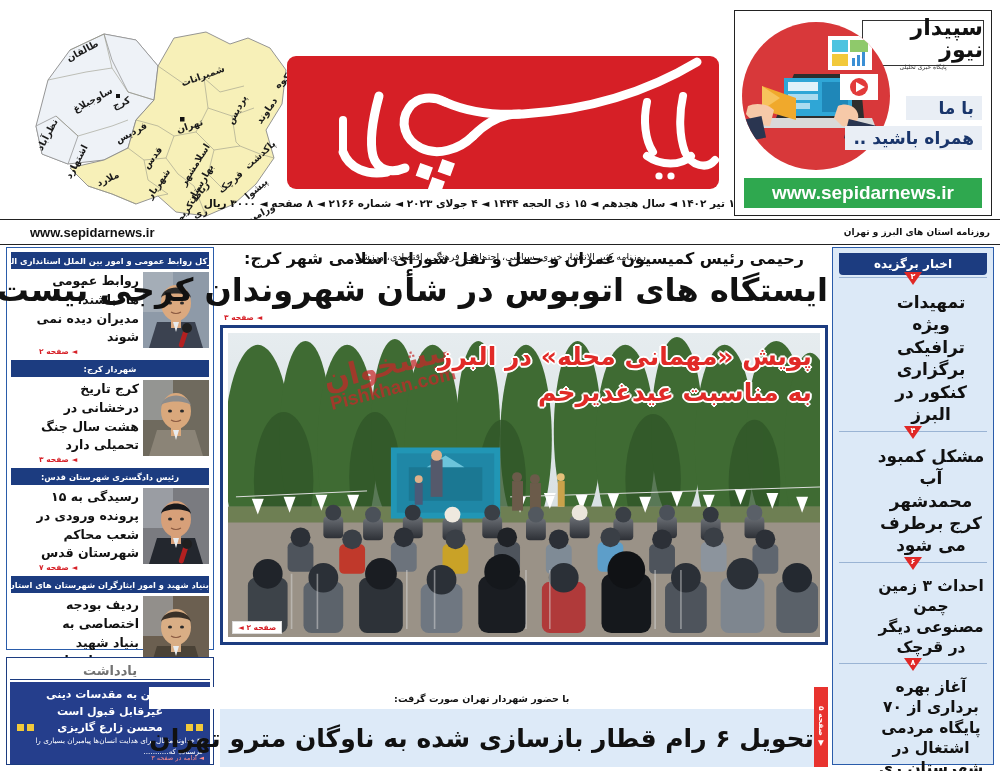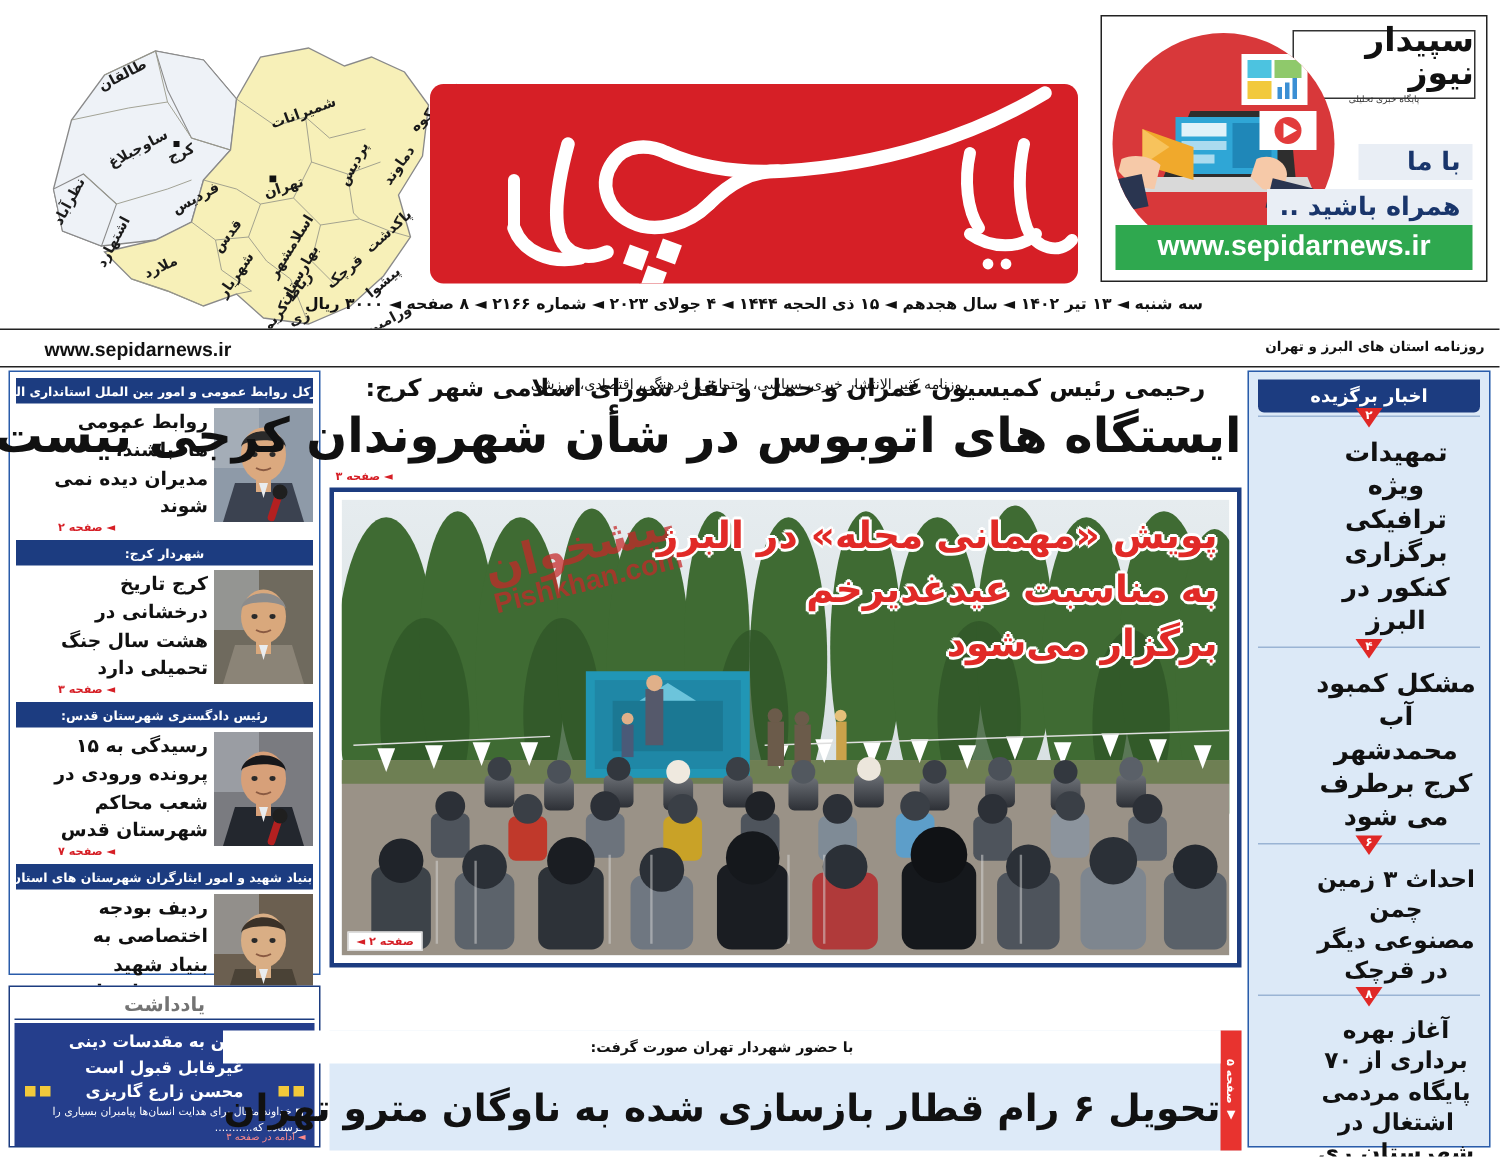--- a/index.html
+++ b/index.html
@@ -34,21 +34,21 @@
   
   .datestrip {
     position: absolute; left: 287px; top: 192px; width: 432px; height: 22px;
     display: flex; align-items: center; justify-content: center;
     font-size: 10.5px; font-weight: 700; color: #111; white-space: nowrap;
     gap: 3px; direction: rtl;
   }
 
   
   .adbox {
-    position: absolute; right: 8px; top: 10px; width: 258px; height: 178px;
+    position: absolute; right: 8px; top: 10px; width: 258px; height: 206px;
     border: 1.3px solid #222; background: #fff; padding: 5px;
   }
   .ad-inner { position: relative; width: 100%; height: 100%; }
   .ad-logo {
     position: absolute; right: 2px; top: 4px; width: 122px; height: 46px;
     border: 1px solid #333; background: #fff;
     display: flex; flex-direction: column; align-items: center; justify-content: center;
   }
   .ad-logo .ttl { font-size: 22px; font-weight: 700; color: #111; line-height: 1; }
   .ad-logo .sub { font-size: 6px; color: #333; margin-top: 2px; }
@@ -704,21 +704,20 @@
           </svg>
 
           <div class="watermark">
             <div class="wm-fa">پیشخوان</div>
             <div class="wm-en">Pishkhan.com</div>
           </div>
 
           <div class="overlay-head">
             <div>پویش «مهمانی محله» در البرز</div>
             <div>به مناسبت عیدغدیرخم</div>
-            <div>برگزار می‌شود</div>
           </div>
 
           <div class="photo-pg">صفحه ۲ ◄</div>
         </div>
       </div>
     </div>
 
     <div class="bottom-banner">
       <div class="bb-badge">▼ صفحه ۵</div>
       <div class="bb-main">

